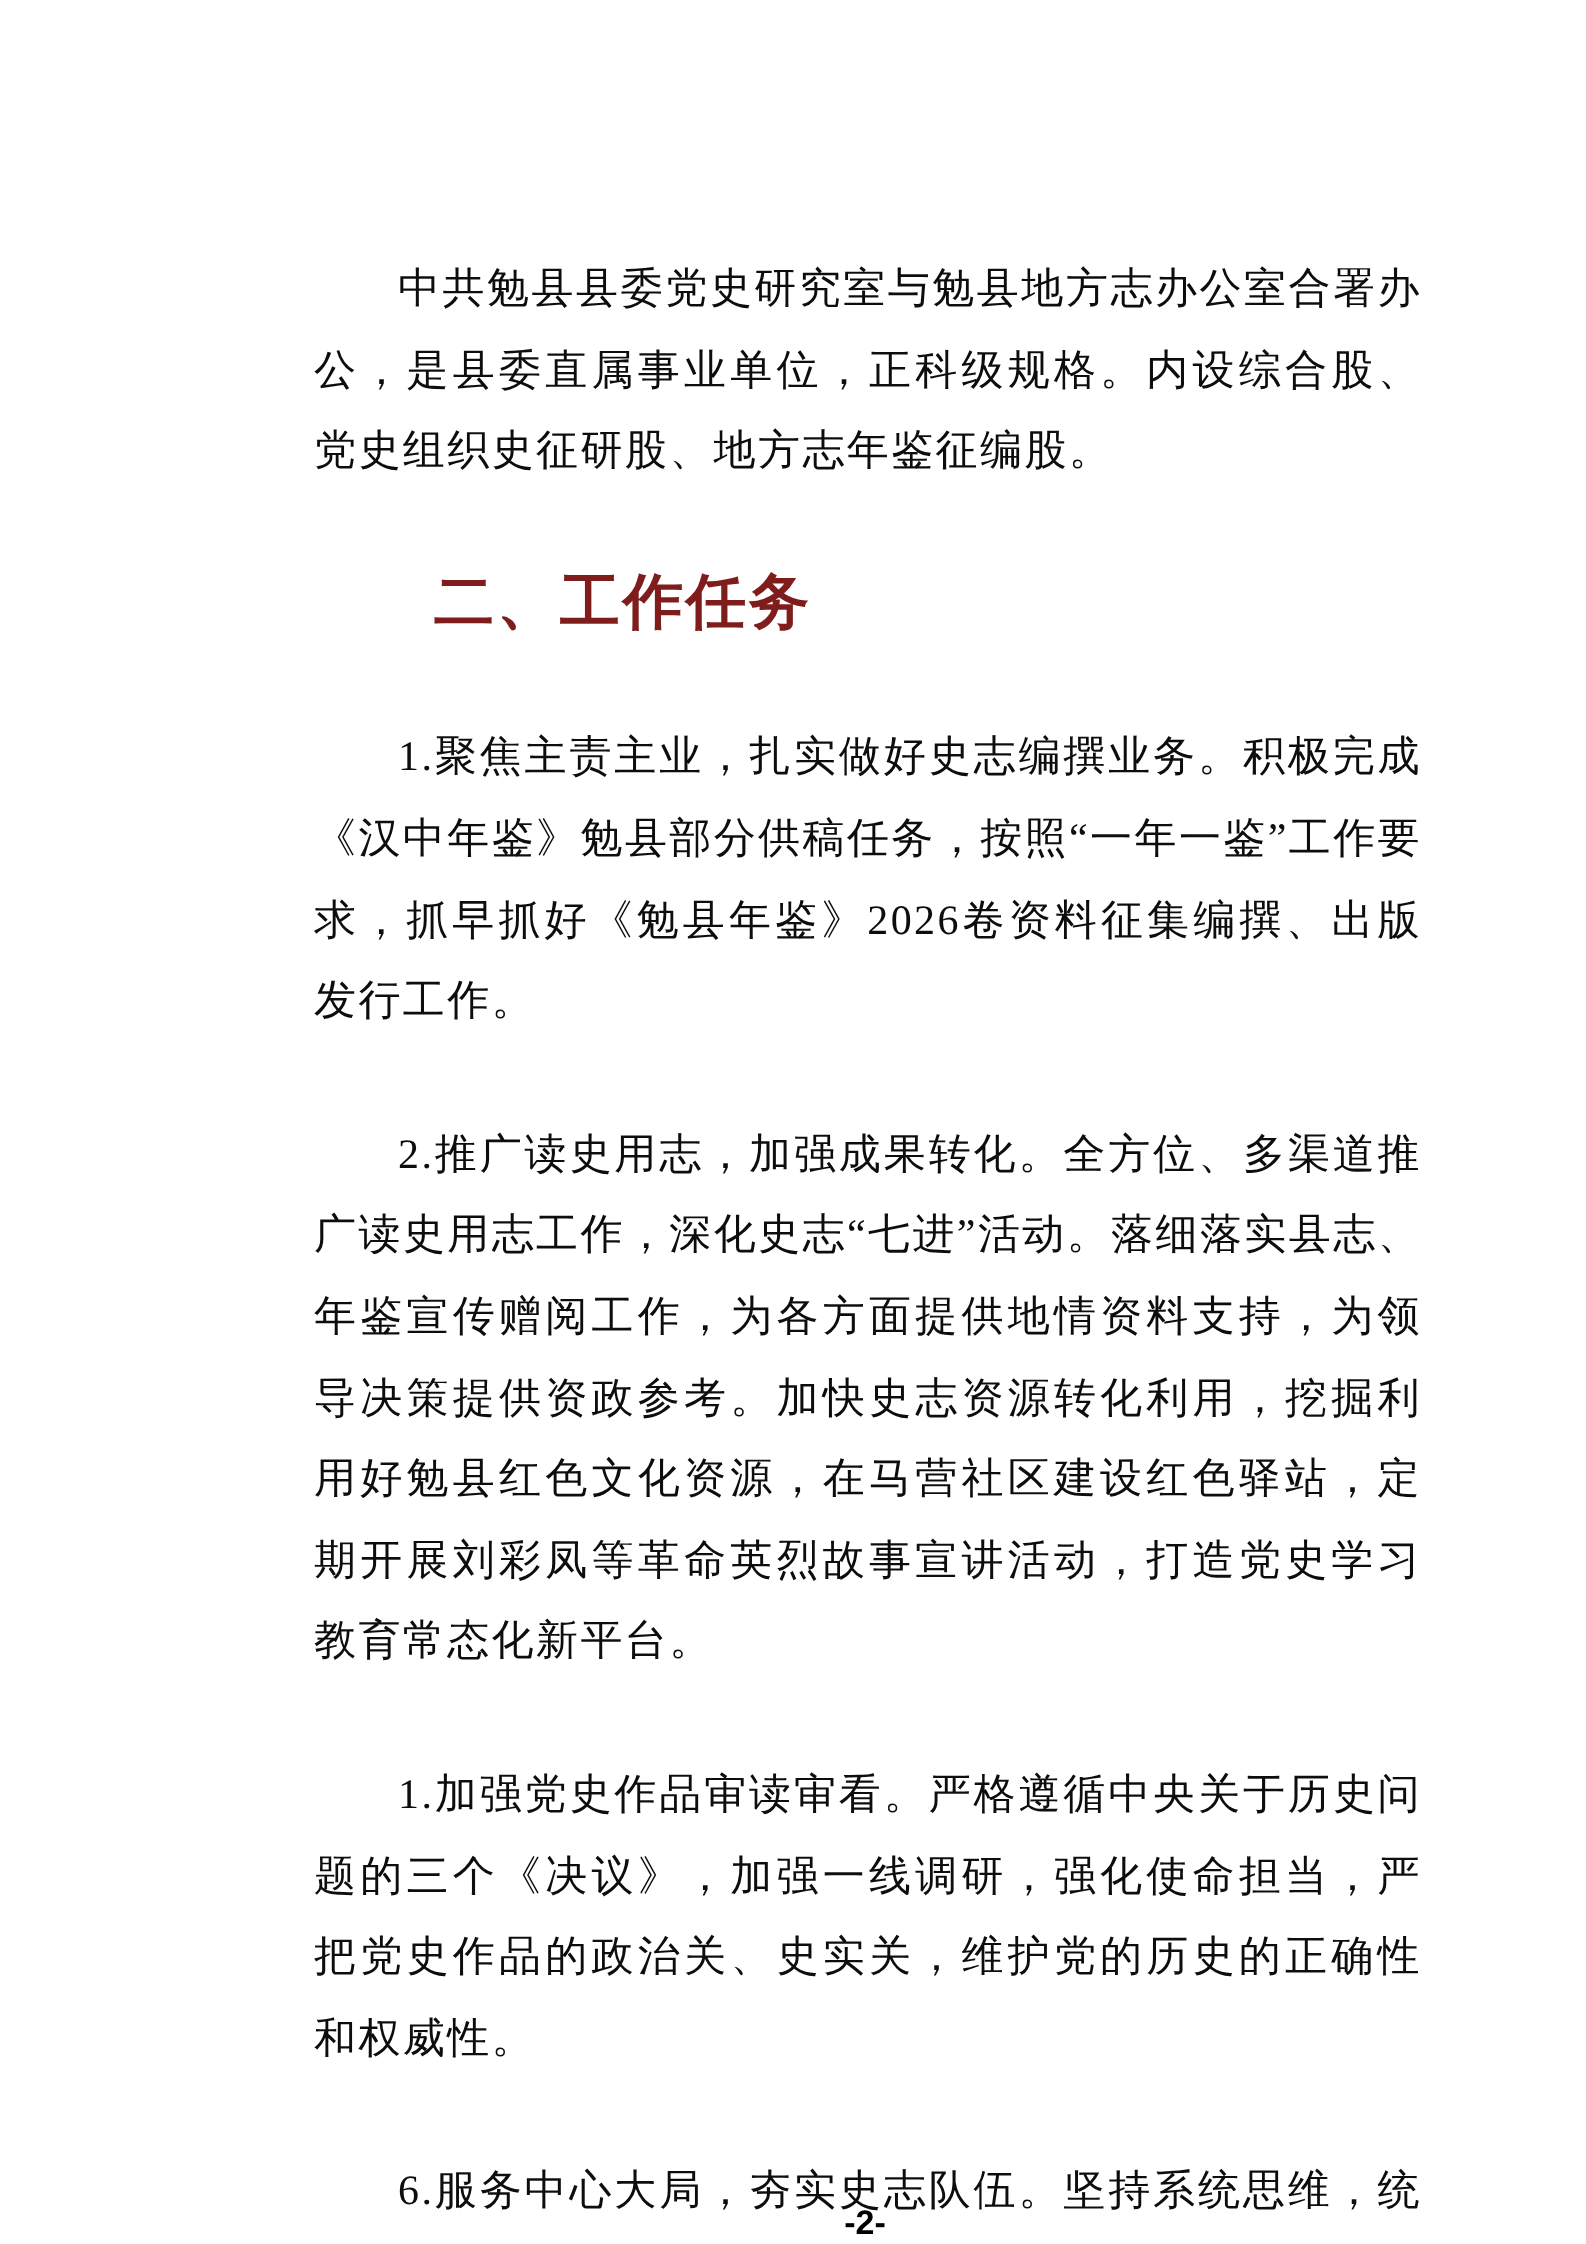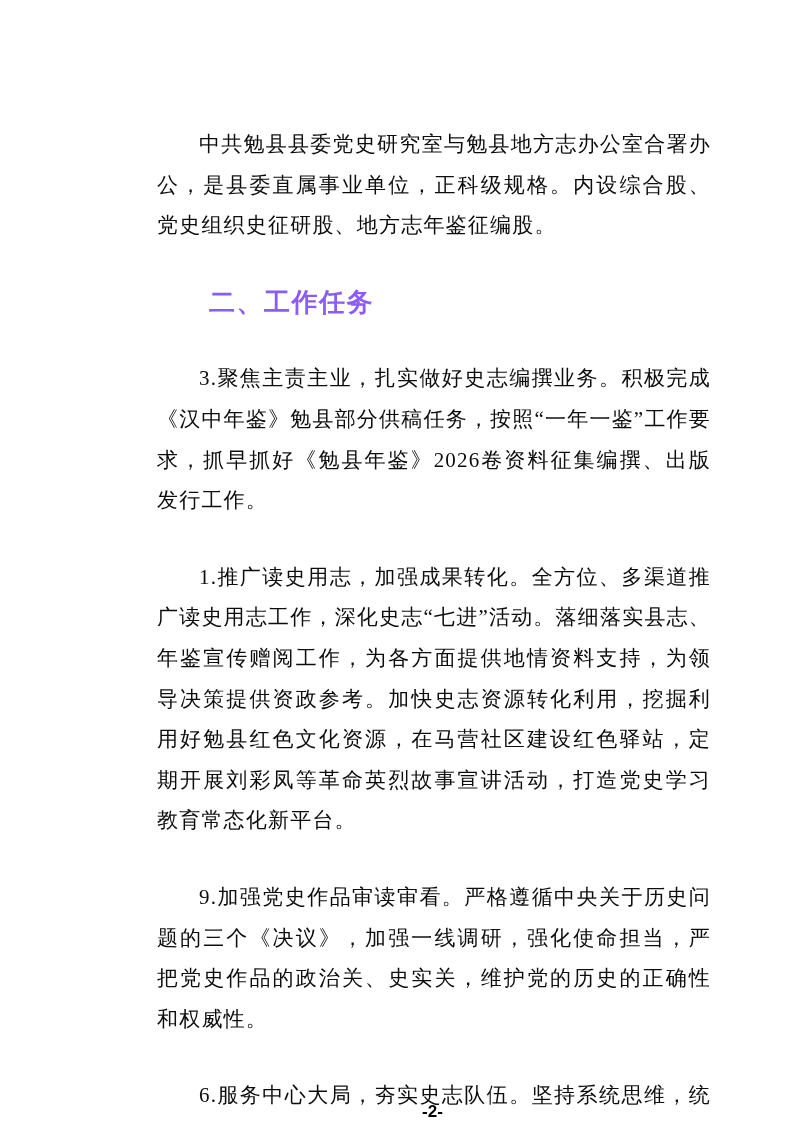--- a/index.html
+++ b/index.html
@@ -32,25 +32,25 @@
     letter-spacing: 1.2px;
     text-indent: 2em;
     text-align: justify;
     text-justify: inter-ideograph;
     color: #0d0d0d;
   }
 
   h2.section-heading {
     font-family: "Liberation Sans", "DejaVu Sans", sans-serif;
     font-weight: bold;
-    font-size: 26px;
+    font-size: 30px;
     line-height: 40.6px;
     letter-spacing: 1.5px;
     text-indent: 2em;
-    color: #8b5cf6;
+    color: #7f1d1d;
   }
 
   .page-footer {
     position: absolute;
     bottom: 18px;
     left: 0;
     width: 100%;
     text-align: center;
     font-family: "Liberation Sans", "DejaVu Sans", sans-serif;
     font-weight: bold;
@@ -62,27 +62,27 @@
 <body>
 
 <div class="page">
 
   <div class="text-block">
 
     <p class="body-para">中共勉县县委党史研究室与勉县地方志办公室合署办公，是县委直属事业单位，正科级规格。内设综合股、党史组织史征研股、地方志年鉴征编股。</p>
 
     <h2 class="section-heading">二、工作任务</h2>
 
-    <p class="body-para">3.聚焦主责主业，扎实做好史志编撰业务。积极完成《汉中年鉴》勉县部分供稿任务，按照“一年一鉴”工作要求，抓早抓好《勉县年鉴》2026卷资料征集编撰、出版发行工作。</p>
+    <p class="body-para">1.聚焦主责主业，扎实做好史志编撰业务。积极完成《汉中年鉴》勉县部分供稿任务，按照“一年一鉴”工作要求，抓早抓好《勉县年鉴》2026卷资料征集编撰、出版发行工作。</p>
 
 
-    <p class="body-para">1.推广读史用志，加强成果转化。全方位、多渠道推广读史用志工作，深化史志“七进”活动。落细落实县志、年鉴宣传赠阅工作，为各方面提供地情资料支持，为领导决策提供资政参考。加快史志资源转化利用，挖掘利用好勉县红色文化资源，在马营社区建设红色驿站，定期开展刘彩凤等革命英烈故事宣讲活动，打造党史学习教育常态化新平台。</p>
+    <p class="body-para">2.推广读史用志，加强成果转化。全方位、多渠道推广读史用志工作，深化史志“七进”活动。落细落实县志、年鉴宣传赠阅工作，为各方面提供地情资料支持，为领导决策提供资政参考。加快史志资源转化利用，挖掘利用好勉县红色文化资源，在马营社区建设红色驿站，定期开展刘彩凤等革命英烈故事宣讲活动，打造党史学习教育常态化新平台。</p>
 
 
-    <p class="body-para">9.加强党史作品审读审看。严格遵循中央关于历史问题的三个《决议》，加强一线调研，强化使命担当，严把党史作品的政治关、史实关，维护党的历史的正确性和权威性。</p>
+    <p class="body-para">1.加强党史作品审读审看。严格遵循中央关于历史问题的三个《决议》，加强一线调研，强化使命担当，严把党史作品的政治关、史实关，维护党的历史的正确性和权威性。</p>
 
     <p class="body-para">6.服务中心大局，夯实史志队伍。坚持系统思维，统筹谋划，一体化抓好党建、党风廉政、意识形态、乡村振兴、队伍建设等工作。以推动党史和地方志工作高质量发展为目标，着力在重学习、强基础、补短板、促提升、</p>
 
   </div>
 
   <div class="page-footer">-2-</div>
 
 </div>
 
 </body></html>

